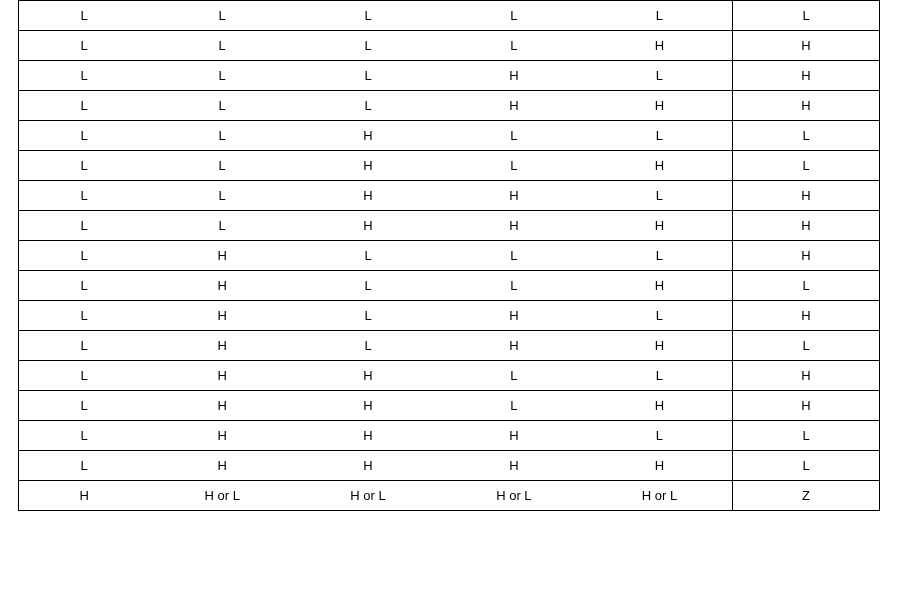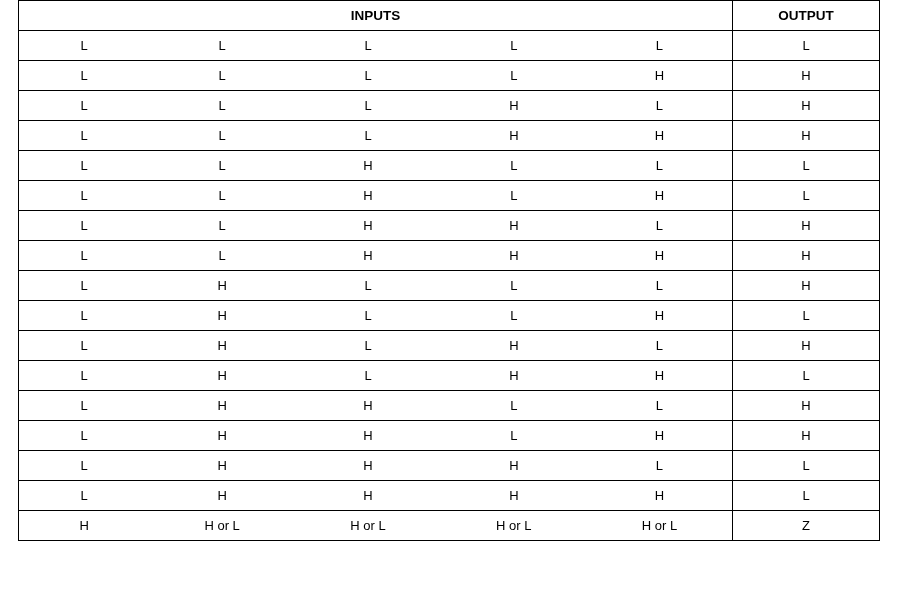--- a/index.html
+++ b/index.html
@@ -108,24 +108,20 @@
   <table class="fn">
     <colgroup>
       <col class="cw-oe">
       <col class="cw-d">
       <col class="cw-c">
       <col class="cw-b">
       <col class="cw-a">
       <col class="cw-y">
     </colgroup>
     <thead>
-      <tr>
-        <th class="grp-inputs firstcol lastcol" colspan="5">INPUTS</th>
-        <th class="grp-output outhead lastcol">OUTPUT</th>
-      </tr>
     </thead>
     <tbody id="table-body">
         <tr class="group-start">
           <td class="datacell firstcol">L</td>
           <td class="datacell">L</td>
           <td class="datacell">L</td>
           <td class="datacell">L</td>
           <td class="datacell">L</td>
           <td class="outcell lastcol">L</td>
         </tr>

